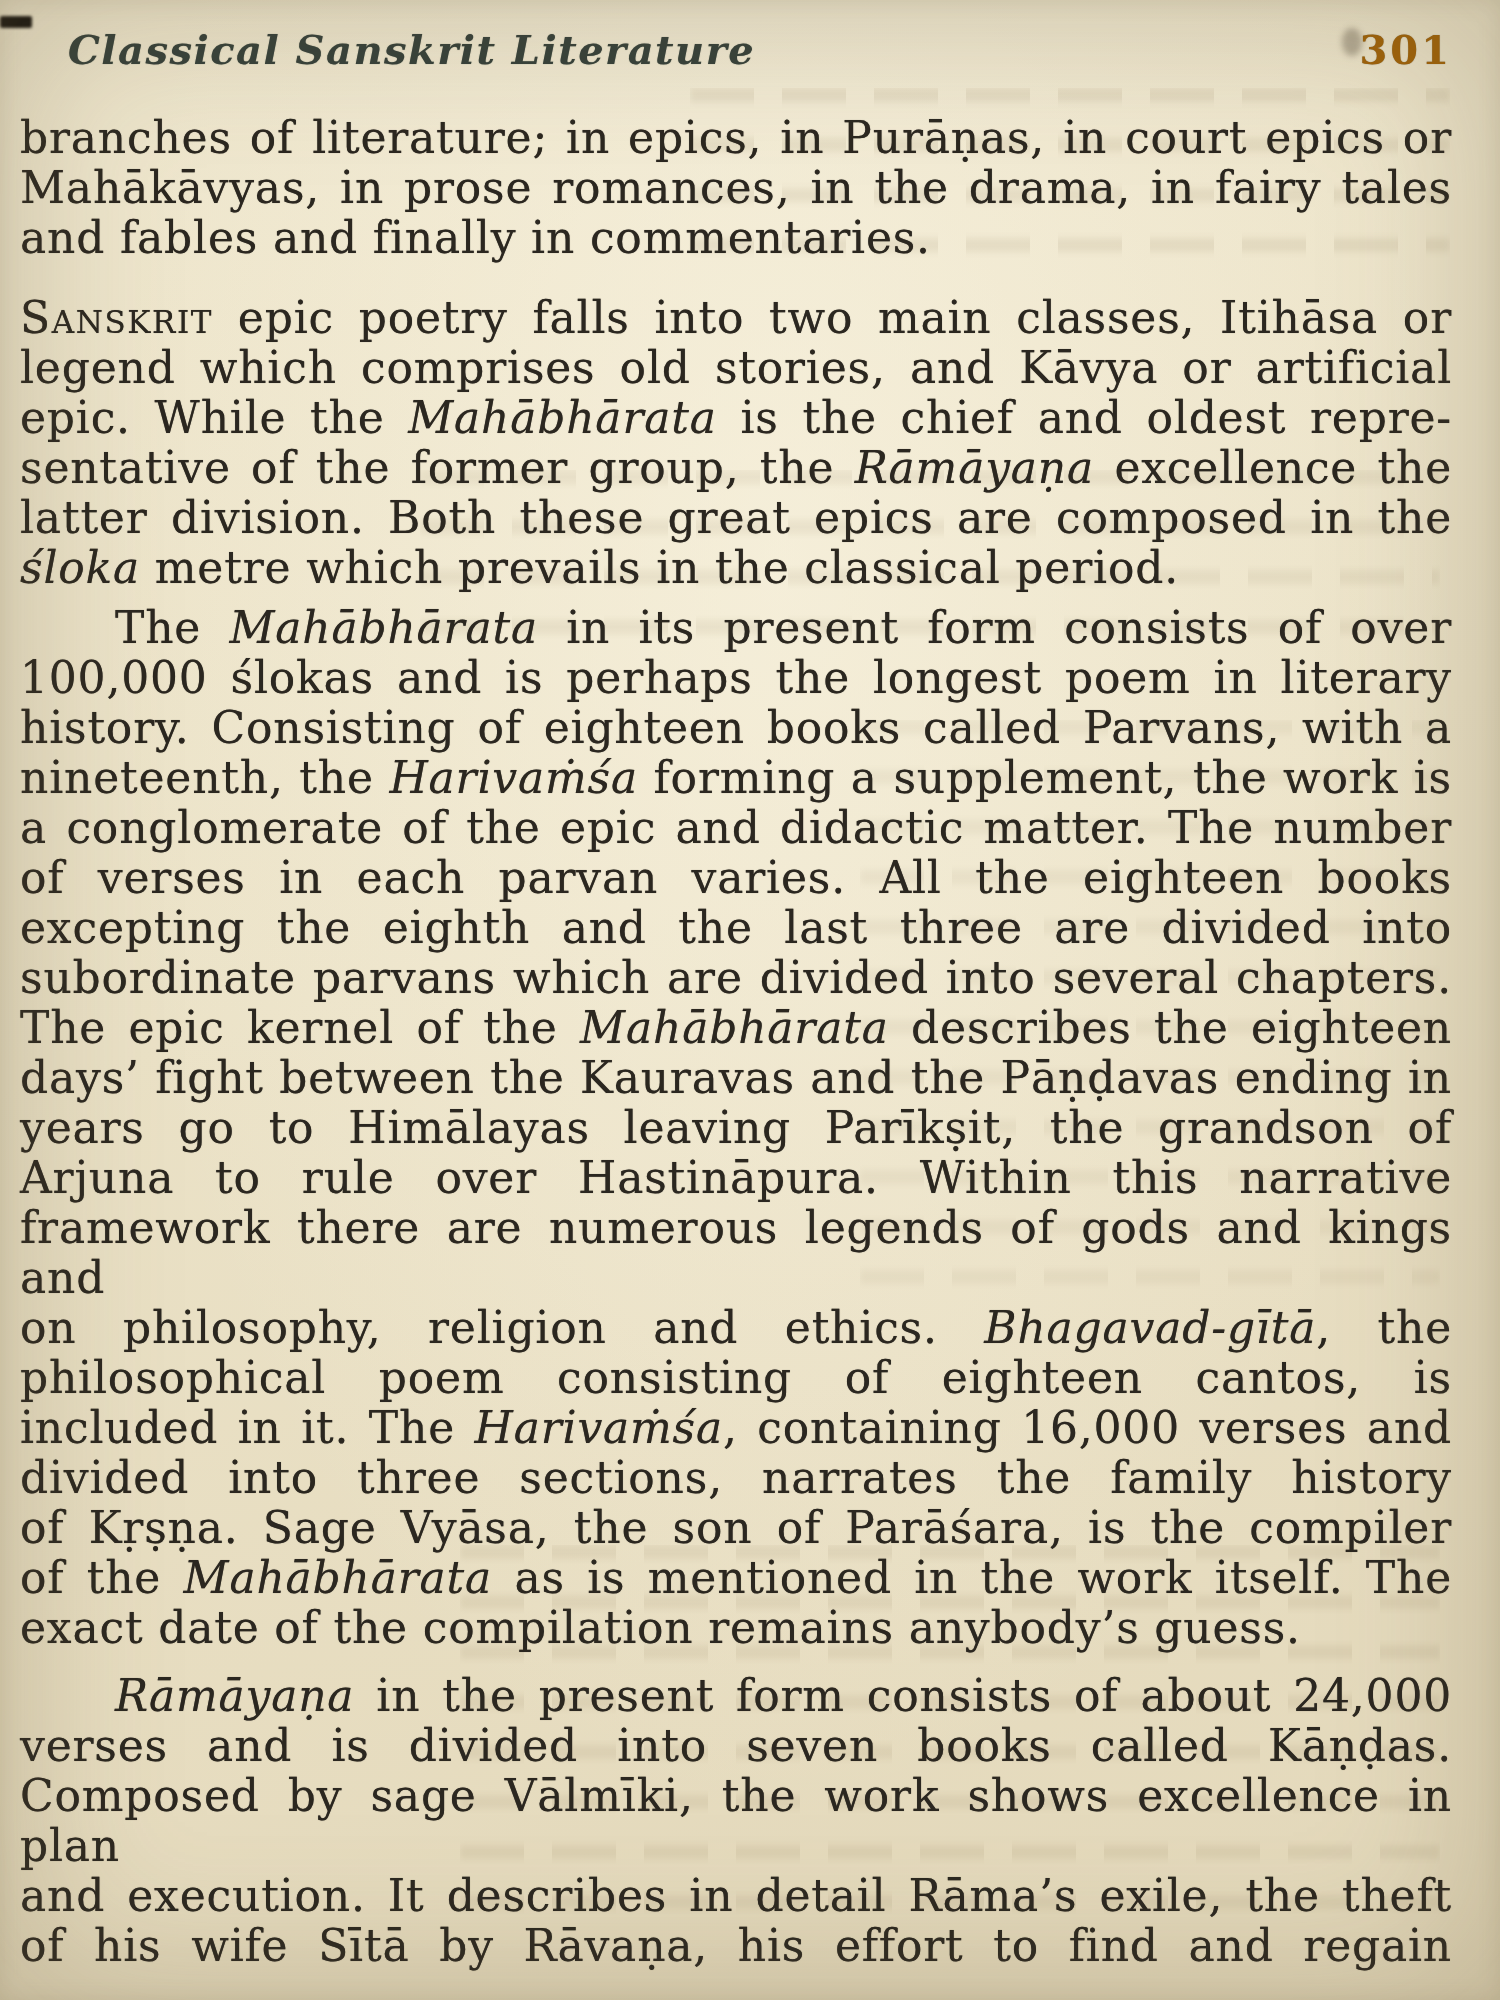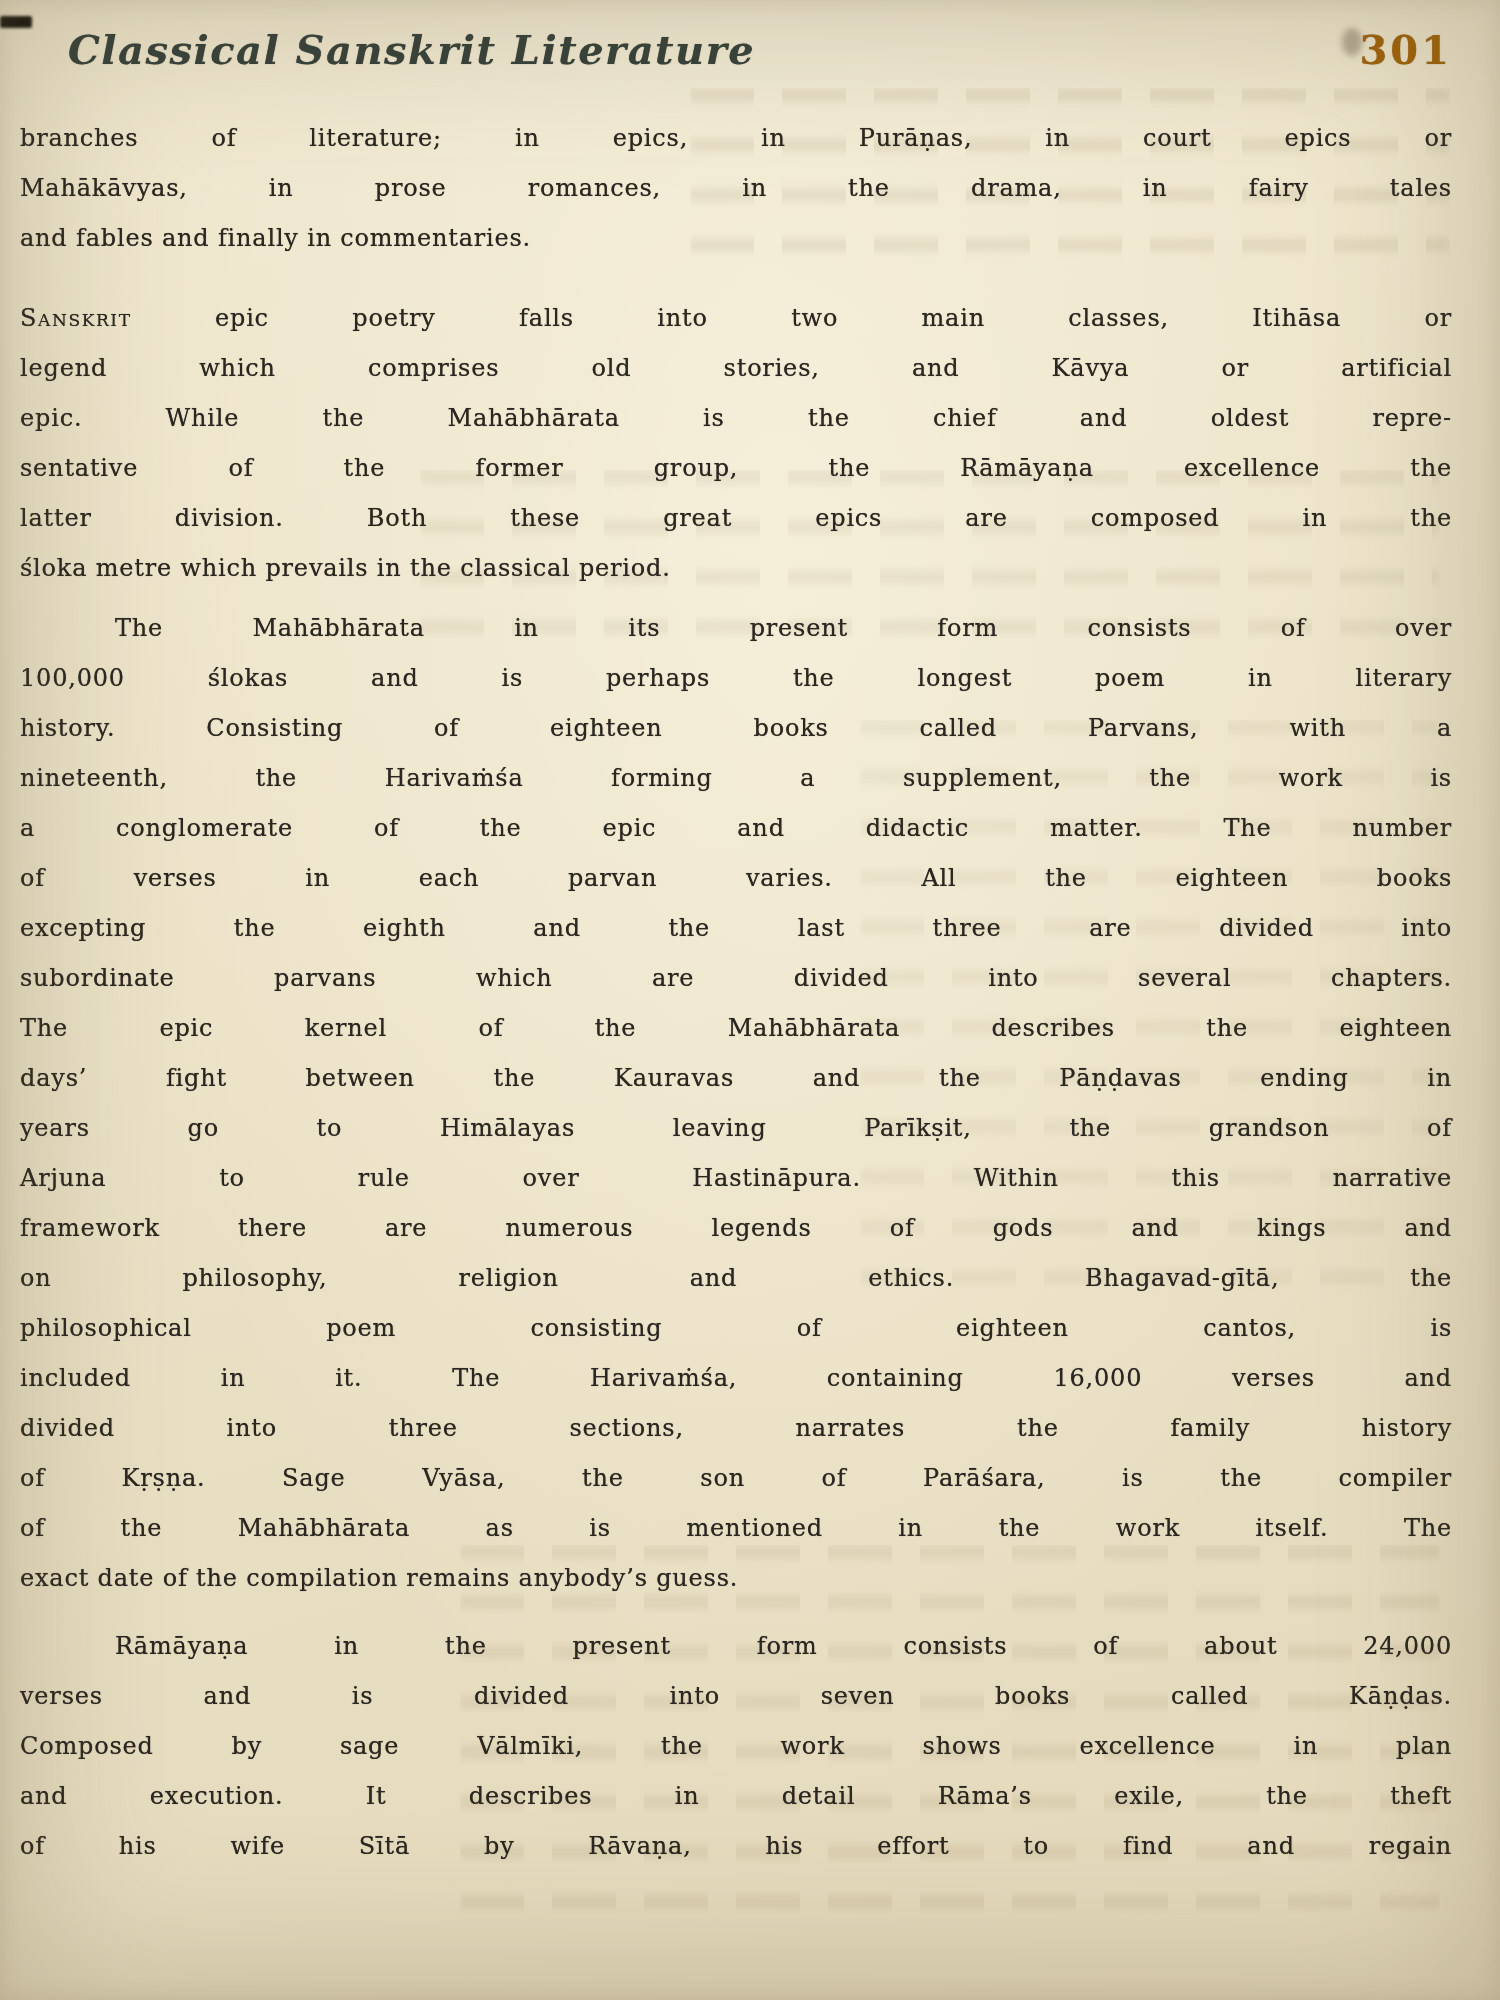--- a/index.html
+++ b/index.html
@@ -46,34 +46,34 @@
   .title{
     font-style:italic; font-weight:bold; font-size:40px; letter-spacing:1.5px;
     color:#35403a; text-shadow:0 0 1px rgba(53,64,58,.55);
   }
   .pagenum{
     font-size:40px; font-weight:bold; letter-spacing:3px; color:#a16207;
     text-shadow:0 0 1px rgba(58,56,46,.5);
   }
   .body-text{
     margin-top:40px;
-    font-size:24px; line-height:50px; letter-spacing:0.8px;
+    font-size:44px; line-height:50px; letter-spacing:0.8px;
     text-shadow:0 0 0.7px rgba(43,39,32,.75);
   }
   .para{ margin:0; }
   .para:nth-child(2){ margin-top:30px; }
   .para:nth-child(3){ margin-top:10px; }
   .para:nth-child(4){ margin-top:18px; }
   .line{
     text-align:justify; text-align-last:justify; text-justify:inter-word;
     white-space:normal;
   }
   .line.flush{ text-align-last:left; }
   .line.first{ text-indent:95px; }
-  .it{ }
+  .it{ font-style:italic; }
   .sc{ font-variant:small-caps; letter-spacing:1.6px; }
 </style>
 </head>
 <body>
 
 <div class="ghost g1"></div>
 <div class="ghost g2"></div>
 <div class="ghost g3"></div>
 <div class="ghost g4"></div>
 <div class="nick"></div>

